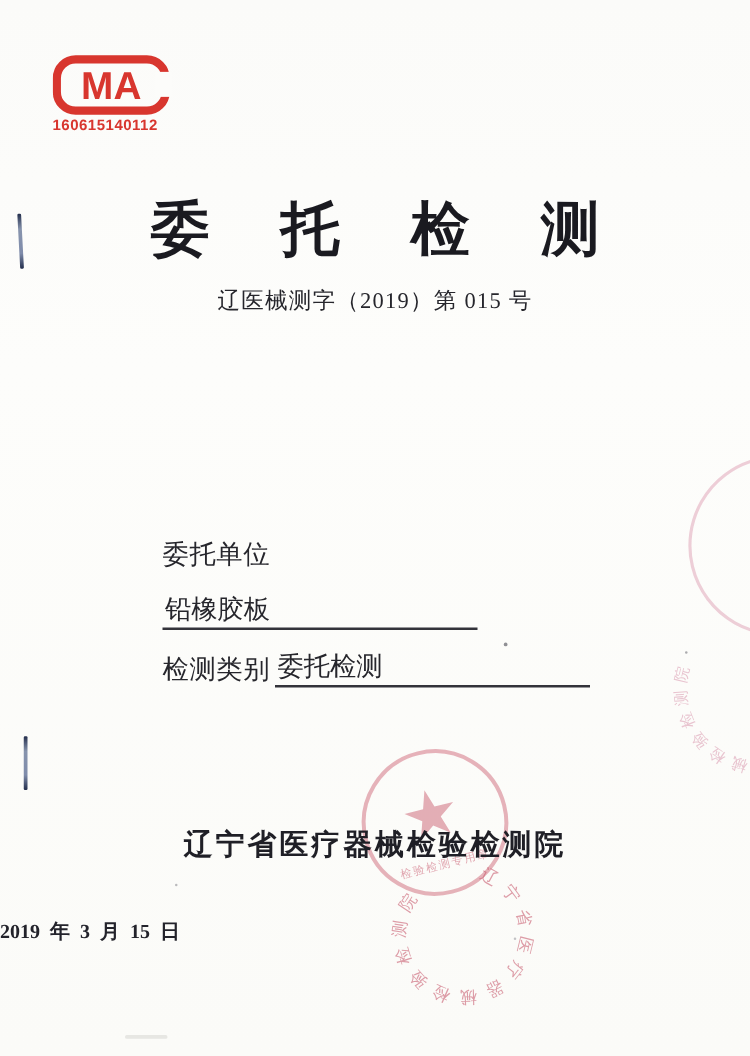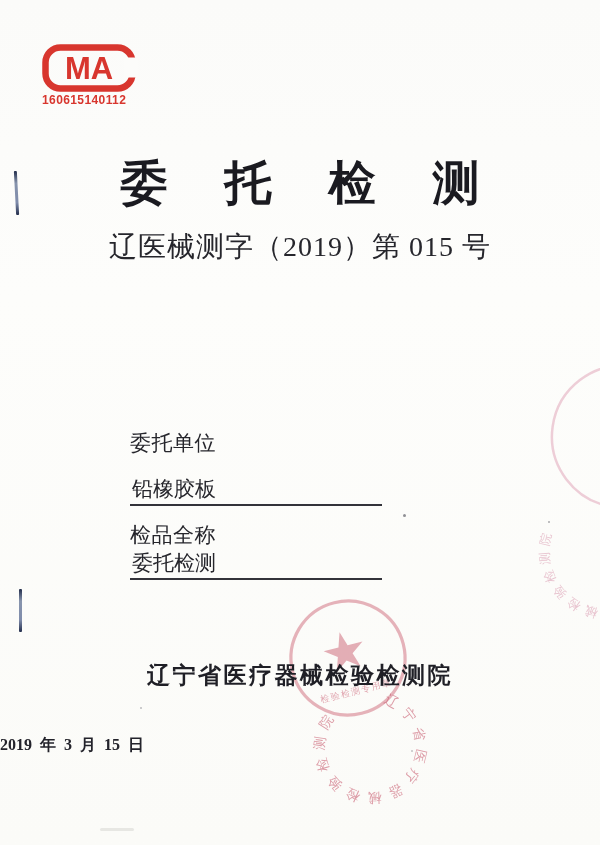--- a/index.html
+++ b/index.html
@@ -31,26 +31,26 @@
   .staple.s2{left:19px;top:589px;height:43px;}
 
   
   .title-row{position:absolute;top:152px;left:0;right:0;display:flex;justify-content:center;}
   .title-row span{
     font-size:47px;font-weight:bold;color:#1a1a20;
     letter-spacing:57px;margin-right:-57px;white-space:nowrap;
   }
   .report-no{
     position:absolute;top:228px;left:0;right:0;text-align:center;
-    font-size:28px;color:#26262c;letter-spacing:1px;white-space:nowrap;
+    font-size:18px;color:#26262c;letter-spacing:1px;white-space:nowrap;
   }
 
   
   .fields{position:absolute;left:130px;top:429px;}
-  .field-row{display:flex;align-items:flex-start;height:27px;margin-bottom:19px;flex-direction:column;}
+  .field-row{display:flex;align-items:center;height:27px;margin-bottom:19px;}
   .field-label{font-size:21px;width:90px;letter-spacing:0.5px;flex:none;}
   .field-value{
     font-size:21px;width:250px;flex:none;
     border-bottom:2px solid #33333a;
     padding:0 0 1px 2px;white-space:nowrap;
   }
 
   
   .org{
     position:absolute;top:660px;left:0;right:0;text-align:center;
@@ -100,21 +100,21 @@
   <div class="report-no">辽医械测字（2019）第 015 号</div>
 
   <div class="fields">
     <div class="field-row">
       <span class="field-label">委托单位</span>
     </div>
     <div class="field-row">
       <span class="field-value">铅橡胶板</span>
     </div>
     <div class="field-row">
-      <span class="field-label">检品全称</span>
+      <span class="field-label">检测类别</span>
       <span class="field-value">委托检测</span>
     </div>
   </div>
 
   <div class="stamp-main">
     <svg width="132" height="132" viewBox="0 0 132 132">
       <defs>
         <path id="arcMain" d="M66,112 A46,46 0 1,1 65.9,112"></path>
       </defs>
       <circle cx="66" cy="66" r="57" fill="none" stroke="#c84f63" stroke-opacity="0.5" stroke-width="3.2"></circle>

